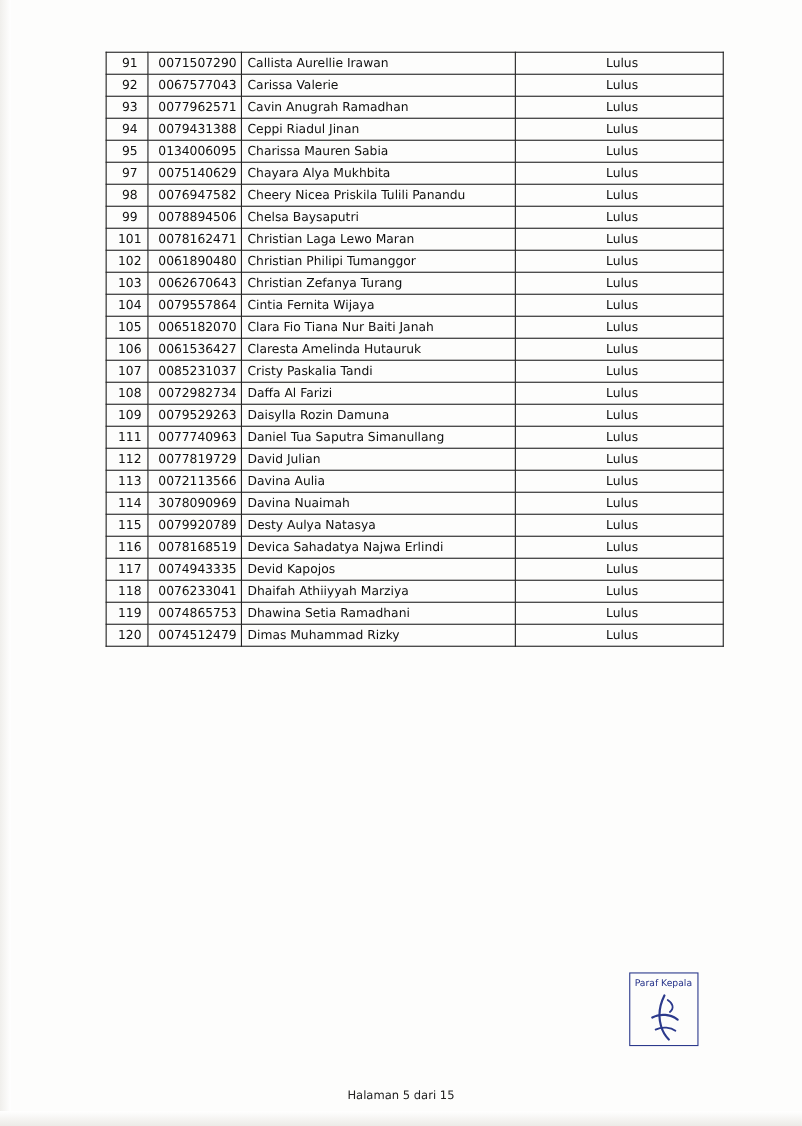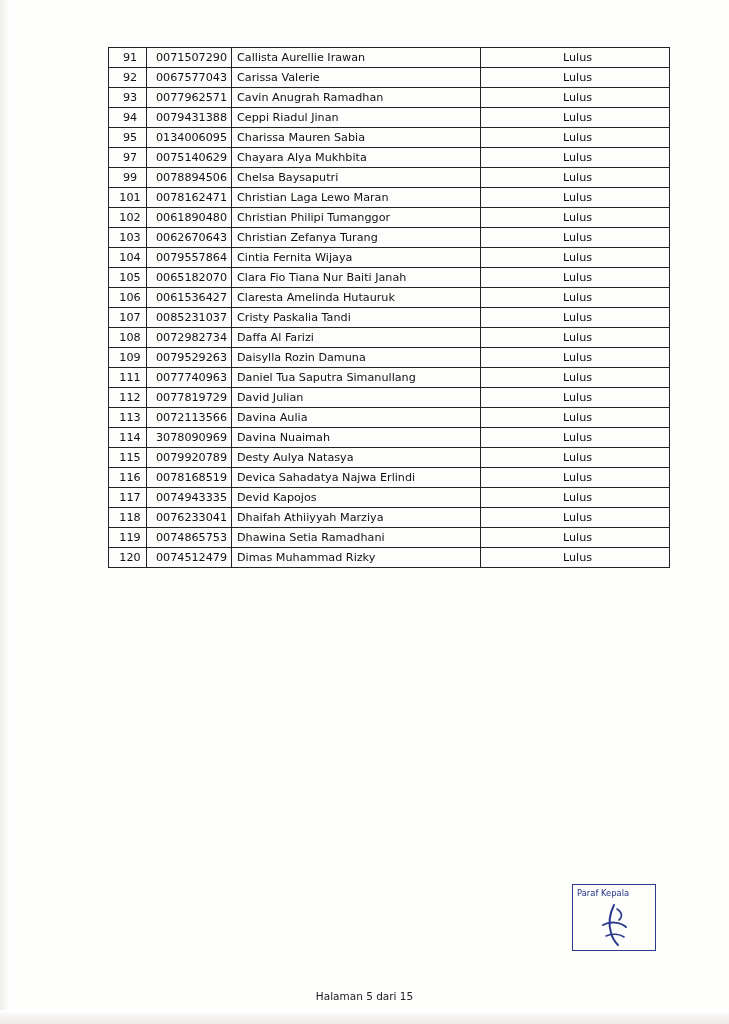--- a/index.html
+++ b/index.html
@@ -28,21 +28,21 @@
     background: linear-gradient(to right, #f0efec, #ffffff);
   }
   .scan-edge-bottom {
     position: absolute;
     left: 0; right: 0; bottom: 0;
     height: 14px;
     background: linear-gradient(to top, #eceae6, #ffffff);
   }
   .table-wrap {
     position: absolute;
-    left: 108px;
+    left: 96px;
     top: 47px;
     width: 539px;
   }
   table.roster {
     border-collapse: collapse;
     width: 539px;
     table-layout: fixed;
   }
   table.roster td {
     border: 1px solid #222222;
@@ -71,21 +71,21 @@
   }
   td.col-status {
     width: 183px;
     text-align: center;
     padding: 0;
   }
   .stamp-box {
     position: absolute;
     left: 572px;
     top: 884px;
-    width: 84px;
+    width: 63px;
     height: 67px;
     border: 1px solid #2c3a8c;
     box-sizing: border-box;
     padding-left: 24px;
   }
   .stamp-label {
     position: absolute;
     left: 4px;
     top: 3px;
     font-size: 8.4px;
@@ -149,20 +149,26 @@
           <tr>
             <td class="col-no">95</td>
             <td class="col-id">0134006095</td>
             <td class="col-name">Charissa Mauren Sabia</td>
             <td class="col-status">Lulus</td>
           </tr>
           <tr>
             <td class="col-no">97</td>
             <td class="col-id">0075140629</td>
             <td class="col-name">Chayara Alya Mukhbita</td>
+            <td class="col-status">Lulus</td>
+          </tr>
+          <tr>
+            <td class="col-no">98</td>
+            <td class="col-id">0076947582</td>
+            <td class="col-name">Cheery Nicea Priskila Tulili Panandu</td>
             <td class="col-status">Lulus</td>
           </tr>
           <tr>
             <td class="col-no">99</td>
             <td class="col-id">0078894506</td>
             <td class="col-name">Chelsa Baysaputri</td>
             <td class="col-status">Lulus</td>
           </tr>
           <tr>
             <td class="col-no">101</td>

